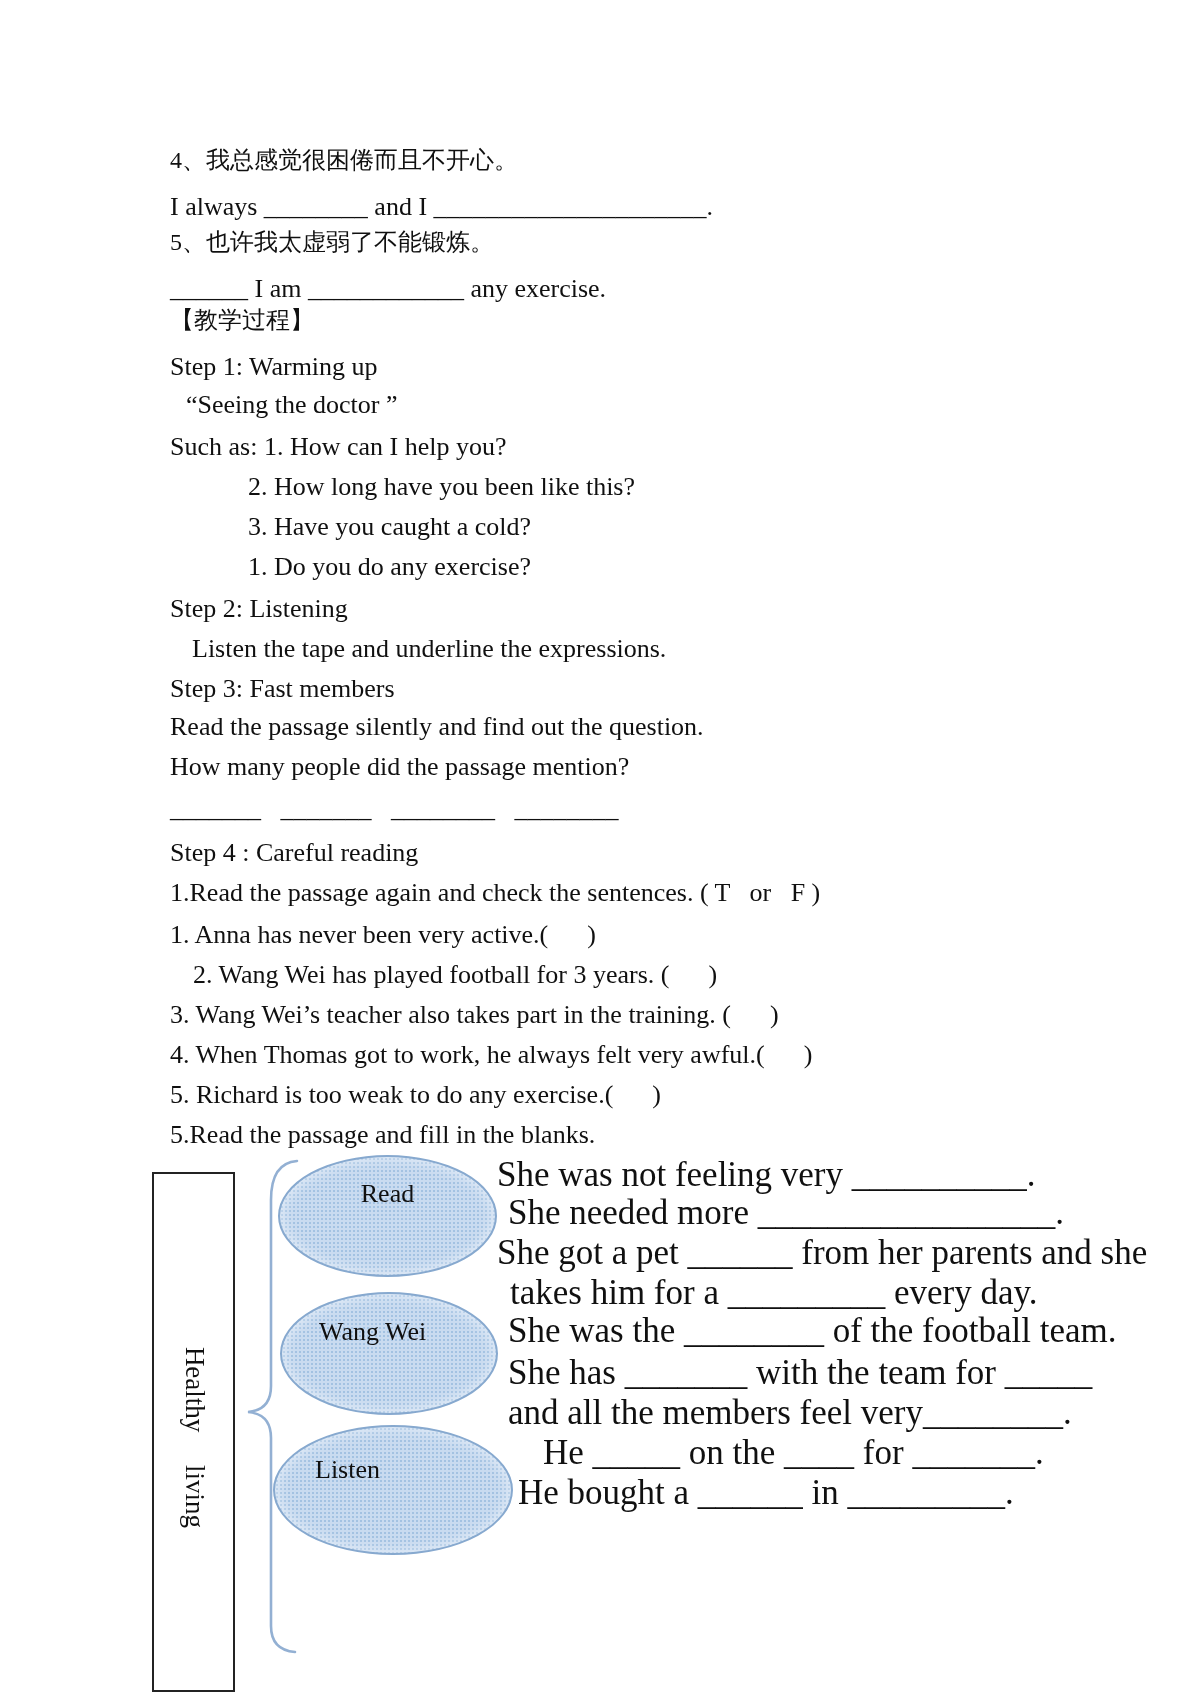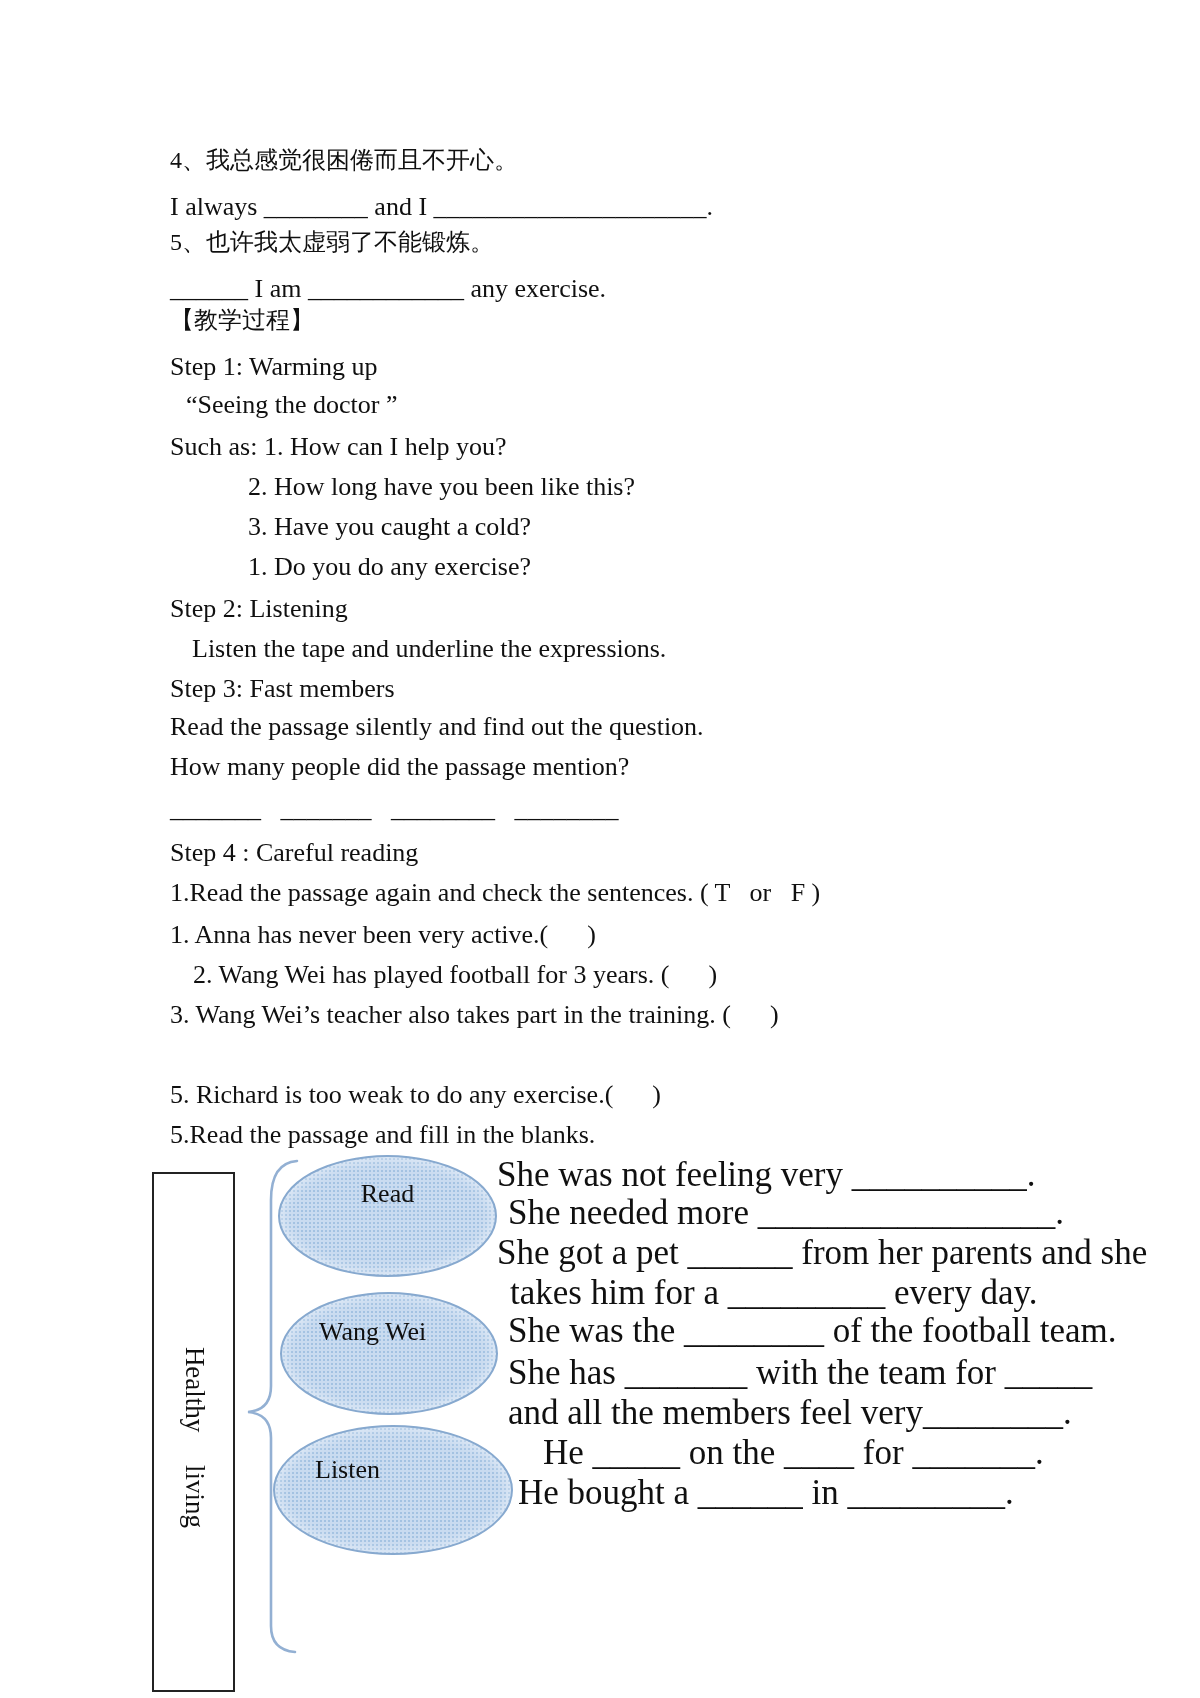--- a/index.html
+++ b/index.html
@@ -98,20 +98,21 @@
   <div class="line" style="left:170px;top:672px;">Step 3: Fast members</div>
   <div class="line" style="left:170px;top:710px;">Read the passage silently and find out the question.</div>
   <div class="line" style="left:170px;top:750px;">How many people did the passage mention?</div>
   <div class="line" style="left:170px;top:792px;">_______   _______   ________   ________</div>
 
   <div class="line" style="left:170px;top:836px;">Step 4 : Careful reading</div>
   <div class="line" style="left:170px;top:876px;">1.Read the passage again and check the sentences. ( T   or   F )</div>
   <div class="line" style="left:170px;top:918px;">1. Anna has never been very active.(      )</div>
   <div class="line" style="left:169px;top:958px;margin-left:24px;">2. Wang Wei has played football for 3 years. (      )</div>
   <div class="line" style="left:170px;top:998px;">3. Wang Wei’s teacher also takes part in the training. (      )</div>
+  <div class="line" style="left:170px;top:1038px;">4. When Thomas got to work, he always felt very awful.(      )</div>
   <div class="line" style="left:170px;top:1078px;">5. Richard is too weak to do any exercise.(      )</div>
   <div class="line" style="left:170px;top:1118px;">5.Read the passage and fill in the blanks.</div>
 
   <div id="category-box">
     <div id="category-label">Healthy living</div>
   </div>
 
   <svg id="brace-svg" width="90" height="520" viewBox="0 0 90 520">
     <path d="M 69 13 Q 43 15 43 52 L 43 238 Q 43 262 20 264 Q 43 266 43 290 L 43 478 Q 43 502 67 504" fill="none" stroke="#93b0d3" stroke-width="2.6" stroke-linecap="round"></path>
   </svg>

